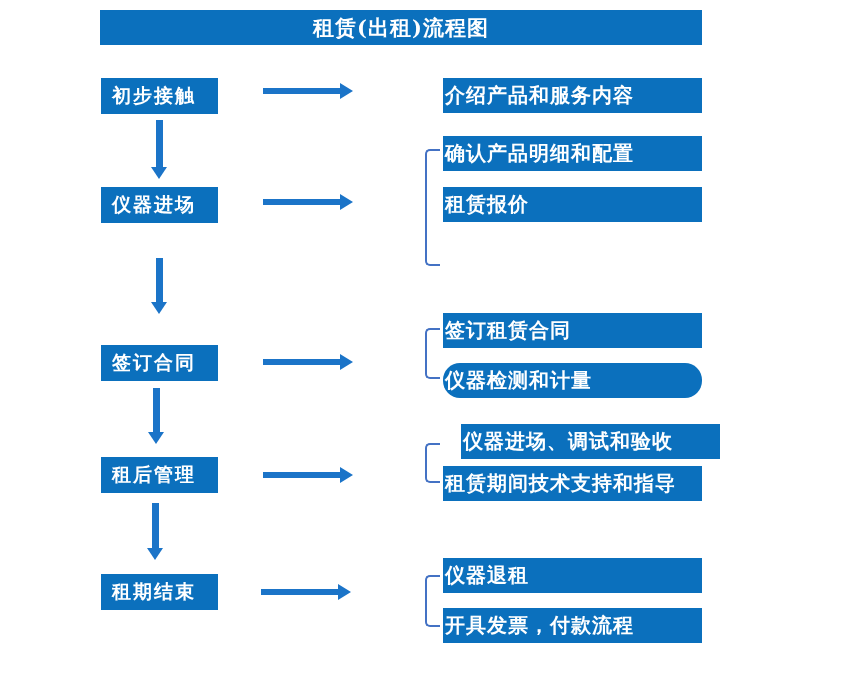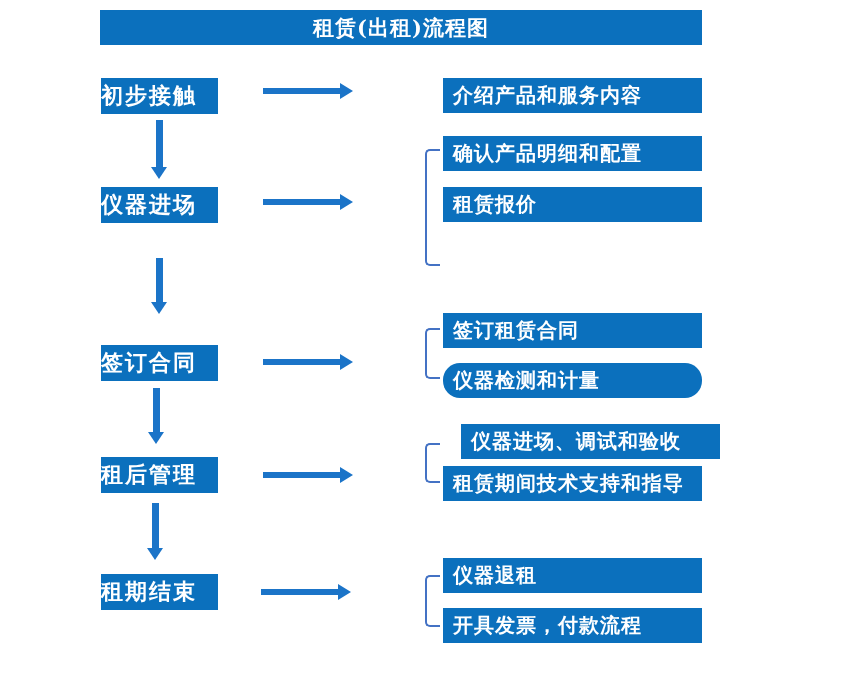--- a/index.html
+++ b/index.html
@@ -27,27 +27,28 @@
     white-space:nowrap;
   }
   .title-bar{
     left:100px;top:10px;width:602px;height:35px;
     justify-content:center;
     font-size:21px;
     letter-spacing:1px;
   }
   .step{
     left:101px;width:117px;height:36px;
-    font-size:22px;
+    padding-left:11px;
+    font-size:19px;
     letter-spacing:2px;
     text-align:right;
   }
   .detail{
     left:443px;width:259px;height:35px;
-    padding-left:10px;
+    padding-left:2px;
     font-size:20px;
     letter-spacing:1px;
   }
   
   .h-arrow{position:absolute;width:90px;height:16px;}
   .h-arrow .shaft{position:absolute;left:0;top:5px;width:78px;height:6px;background:var(--arrow-blue);}
   .h-arrow .head{position:absolute;right:0;top:0;width:0;height:0;
     border-left:13px solid var(--arrow-blue);
     border-top:8px solid transparent;border-bottom:8px solid transparent;}
   

